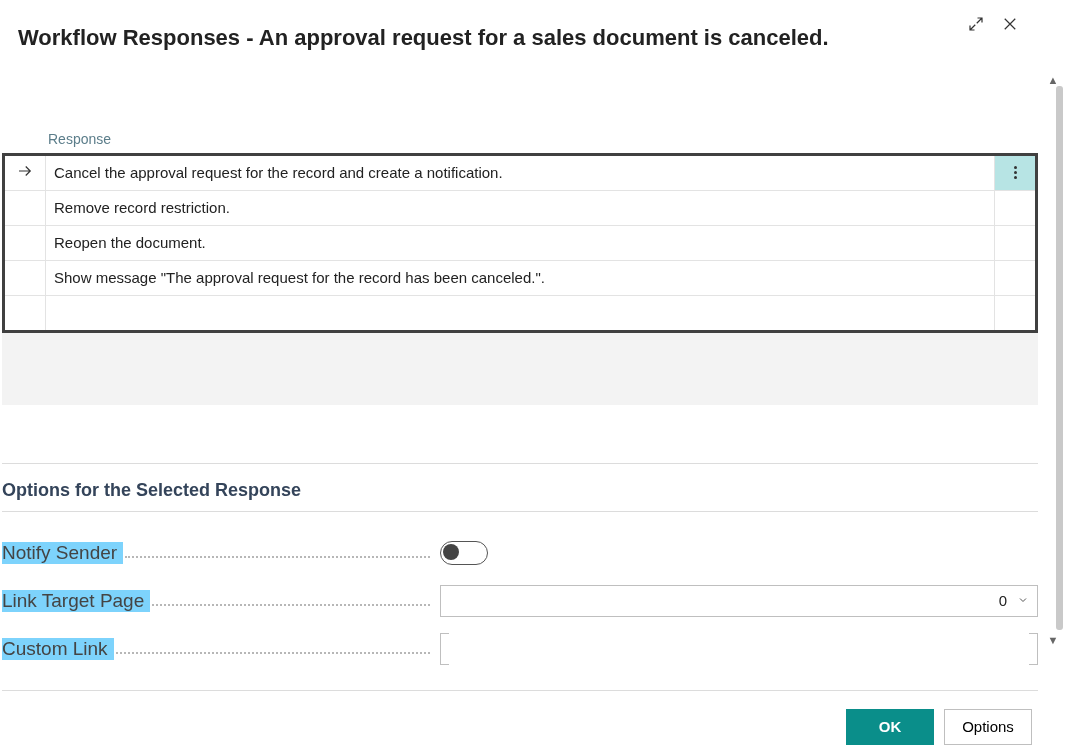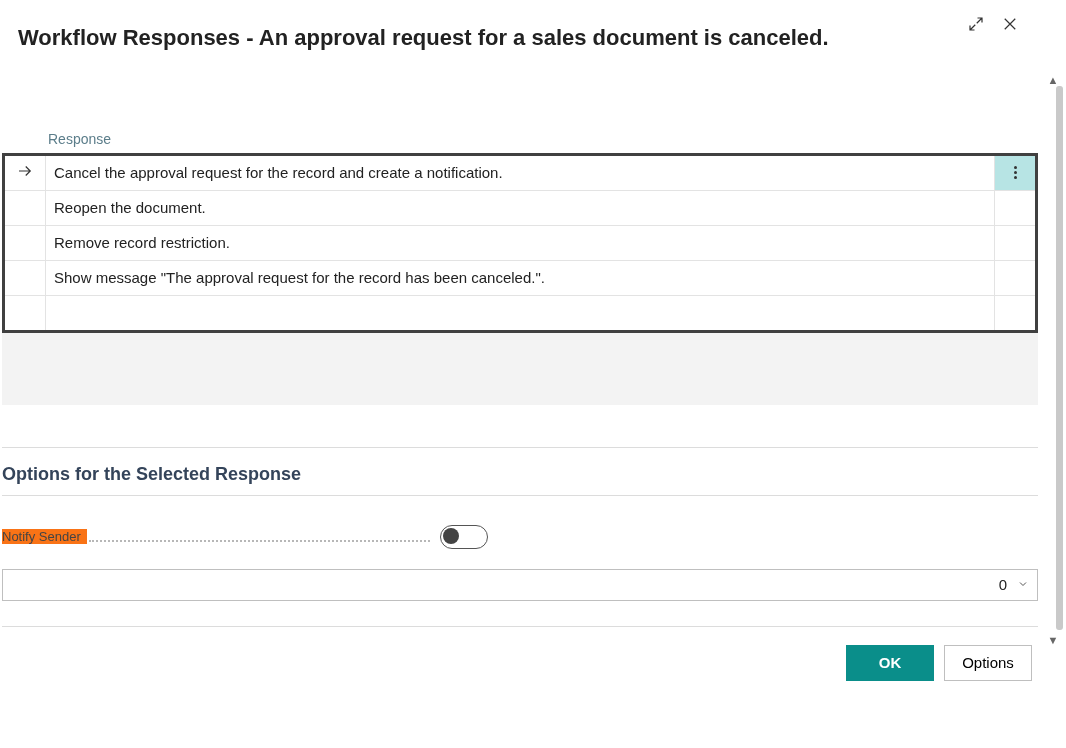--- a/index.html
+++ b/index.html
@@ -149,21 +149,21 @@
 
   .arrow-right svg { width: 18px; height: 18px; stroke: #333; stroke-width: 1.6; fill: none; }
 
   .grid-filler {
     height: 72px;
     background: #f3f3f3;
   }
 
   
   .options-section {
-    margin-top: 42px;
+    margin-top: 58px;
     padding: 0 2px;
   }
   .options-hr-top {
     border: none;
     border-top: 1px solid #dcdcdc;
     margin: 0 0 16px 0;
   }
   .options-title {
     font-size: 18px;
     font-weight: 600;
@@ -182,23 +182,23 @@
     min-height: 34px;
     margin-bottom: 14px;
   }
   .form-label-wrap {
     width: 438px;
     display: flex;
     align-items: center;
     position: relative;
   }
   .form-label {
-    font-size: 13px;
+    font-size: 19px;
     color: #444;
-    background: #f97316;
+    background: #7dd3fc;
     padding-right: 6px;
     position: relative;
     z-index: 1;
   }
   .dots-fill {
     flex: 1;
     border-bottom: 2px dotted #b7b7b7;
     height: 0;
     margin-left: 2px;
     margin-right: 10px;
@@ -326,27 +326,27 @@
             <span class="vdots">
                 <span></span>
                 <span></span>
                 <span></span>
               </span>
           </div>
         </div>
 
         <div class="grid-row">
           <div class="cell-gutter"></div>
-          <div class="cell-main">Reopen the document.</div>
+          <div class="cell-main">Remove record restriction.</div>
           <div class="cell-action"></div>
         </div>
 
         <div class="grid-row">
           <div class="cell-gutter"></div>
-          <div class="cell-main">Remove record restriction.</div>
+          <div class="cell-main">Reopen the document.</div>
           <div class="cell-action"></div>
         </div>
 
         <div class="grid-row">
           <div class="cell-gutter"></div>
           <div class="cell-main">Show message "The approval request for the record has been canceled.".</div>
           <div class="cell-action"></div>
         </div>
 
         <div class="grid-row">
@@ -368,30 +368,43 @@
         <div class="form-label-wrap">
           <span class="form-label">Notify Sender</span>
           <span class="dots-fill"></span>
         </div>
         <div class="toggle">
           <div class="knob"></div>
         </div>
       </div>
 
       <div class="form-row">
+        <div class="form-label-wrap">
+          <span class="form-label">Link Target Page</span>
+          <span class="dots-fill"></span>
+        </div>
         <div class="field-box">
           <span class="value-right">0</span>
           <span class="chev">
             <svg width="12" height="12" viewBox="0 0 24 24" fill="none" stroke="#555" stroke-width="2">
                 <path d="M6 9l6 6 6-6"></path>
               </svg>
           </span>
         </div>
       </div>
 
+      <div class="form-row">
+        <div class="form-label-wrap">
+          <span class="form-label">Custom Link</span>
+          <span class="dots-fill"></span>
+        </div>
+        <div class="field-box">
+          <input type="text" value="" style="">
+        </div>
+      </div>
 
       <hr class="options-hr-bottom">
 
       <div class="footer">
         <button class="btn primary">OK</button>
         <button class="btn">Options</button>
       </div>
     </div>
 
   </div>

